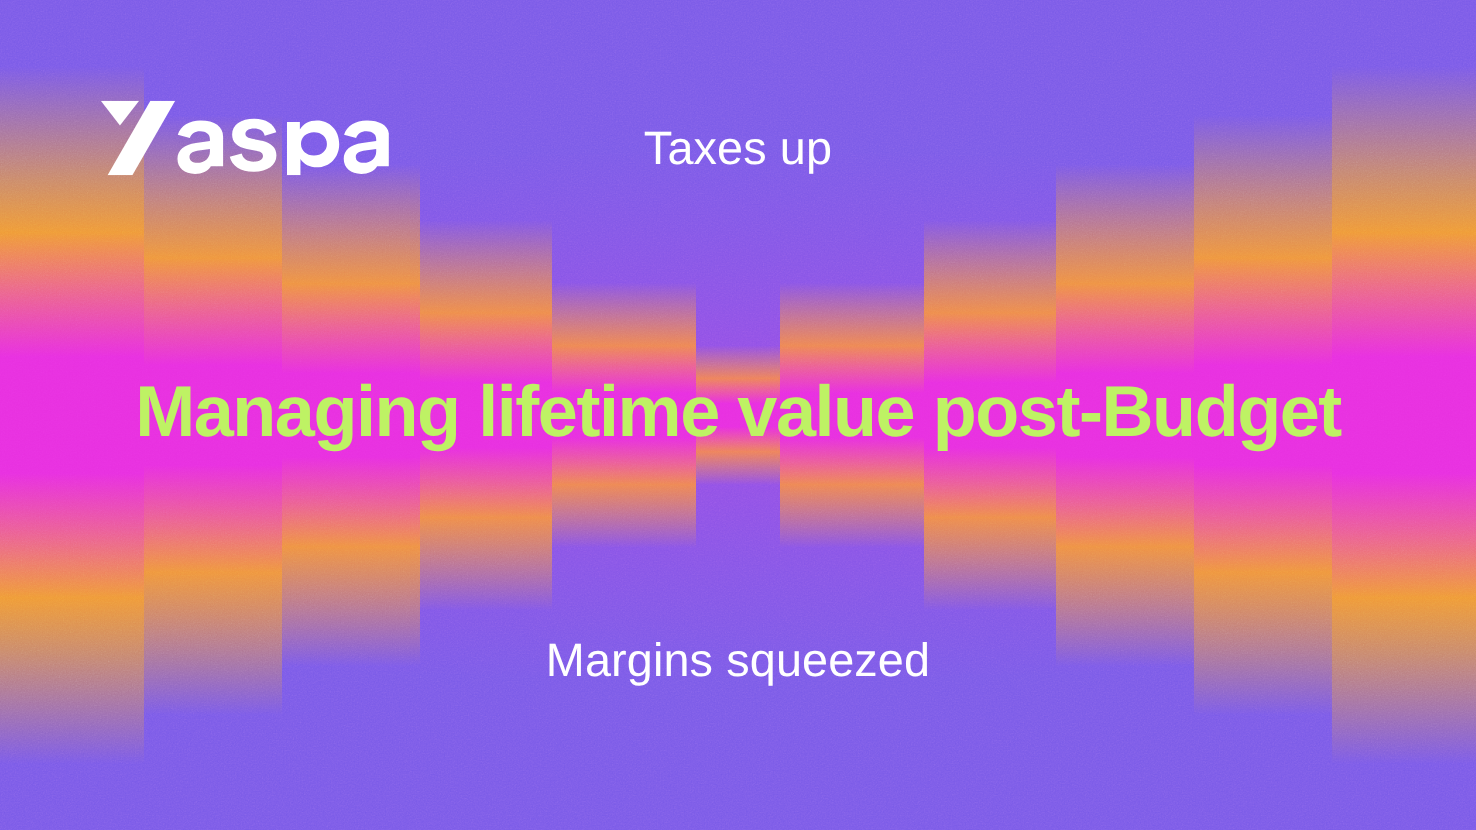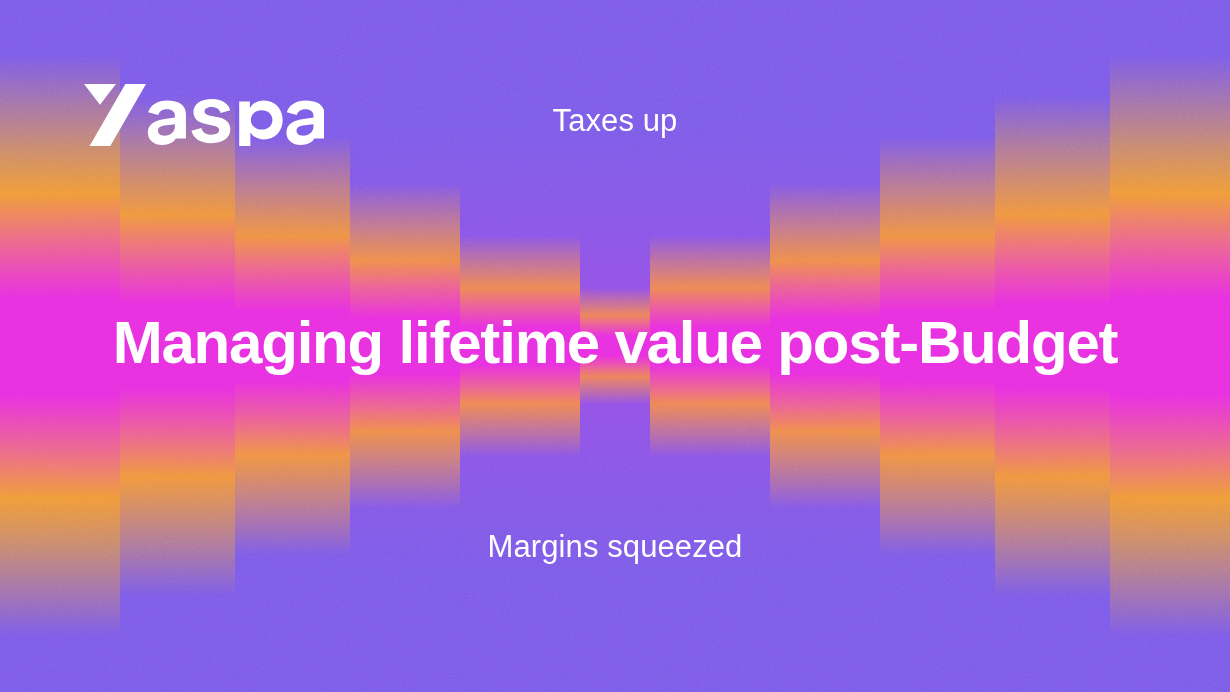--- a/index.html
+++ b/index.html
@@ -67,35 +67,35 @@
     height: 62px;
     display: block;
   }
 
   .kicker {
     position: absolute;
     left: 0;
     width: 100%;
     text-align: center;
     color: #ffffff;
-    font-size: 31px;
+    font-size: 39px;
     font-weight: 400;
     letter-spacing: .1px;
     line-height: 1.2;
   }
   #kicker-top    { top: 102px; }
   #kicker-bottom { top: 528px; }
 
   #headline {
     position: absolute;
     left: 0;
     top: 310px;
     width: 100%;
     text-align: center;
-    color: #ffffff;
+    color: #bef264;
     font-size: 60px;
     font-weight: 700;
     letter-spacing: -1.2px;
     line-height: 1.1;
     white-space: nowrap;
   }
 </style>
 </head>
 <body>
 

